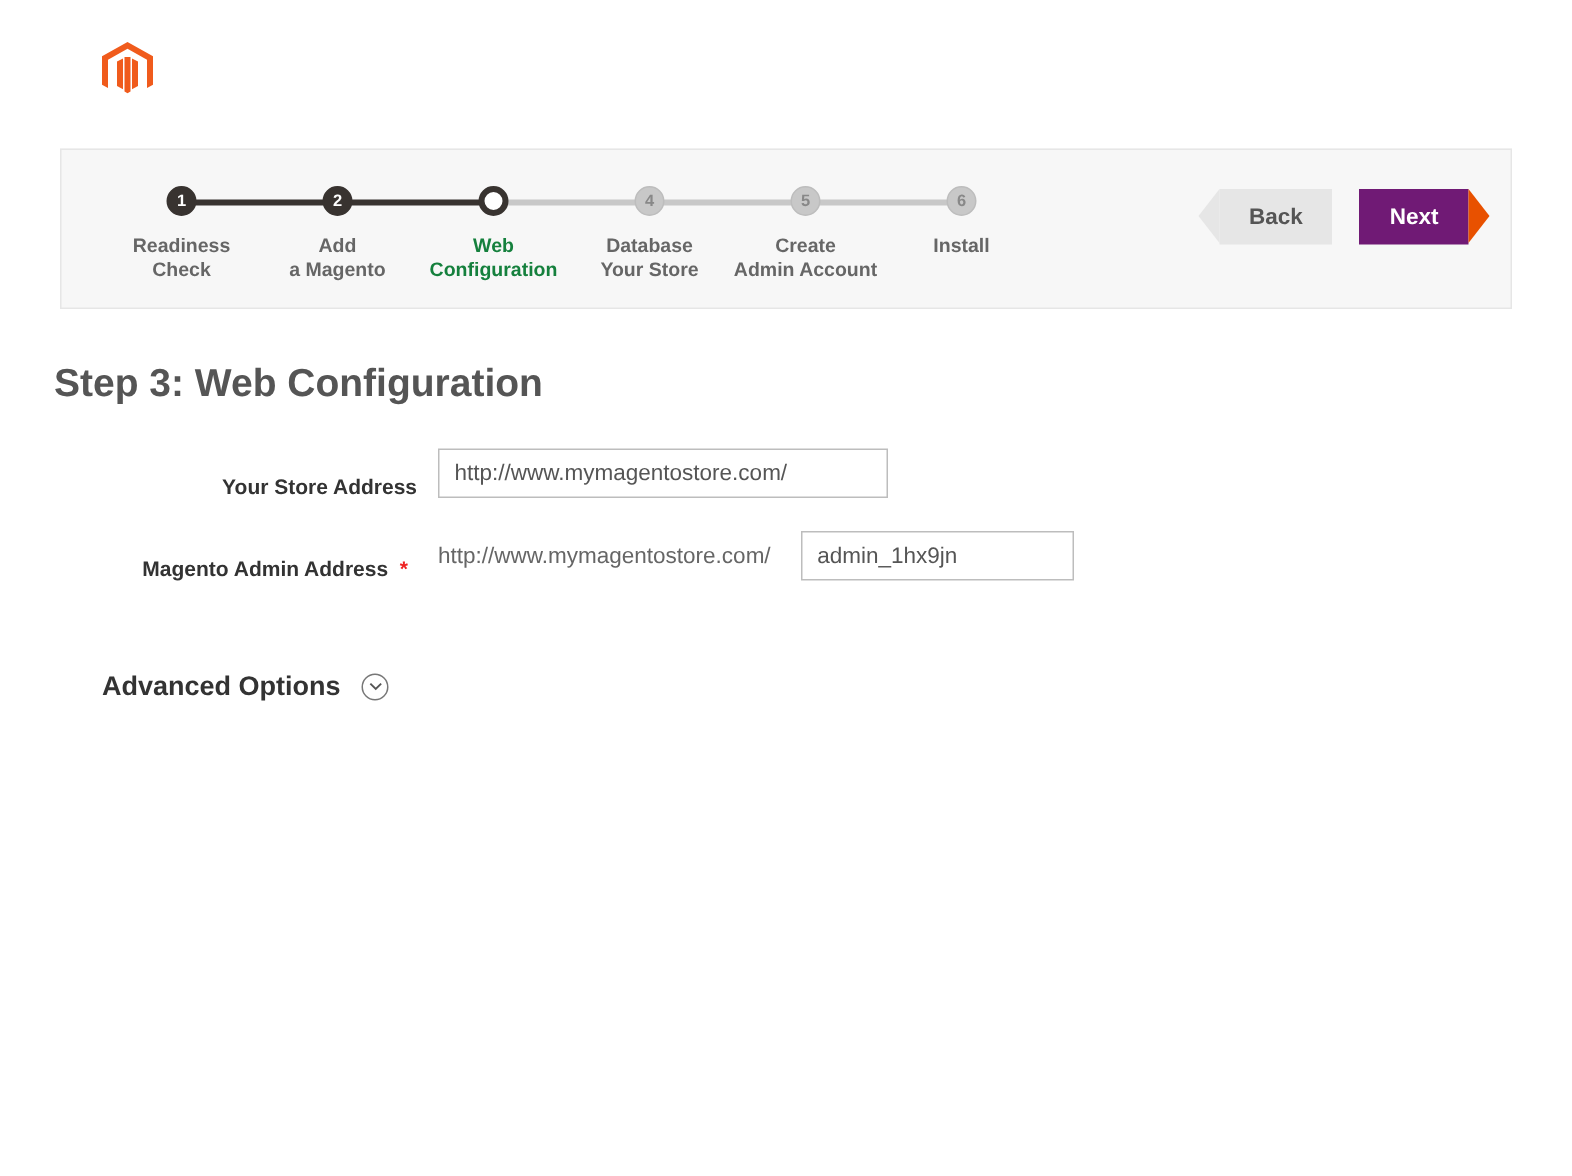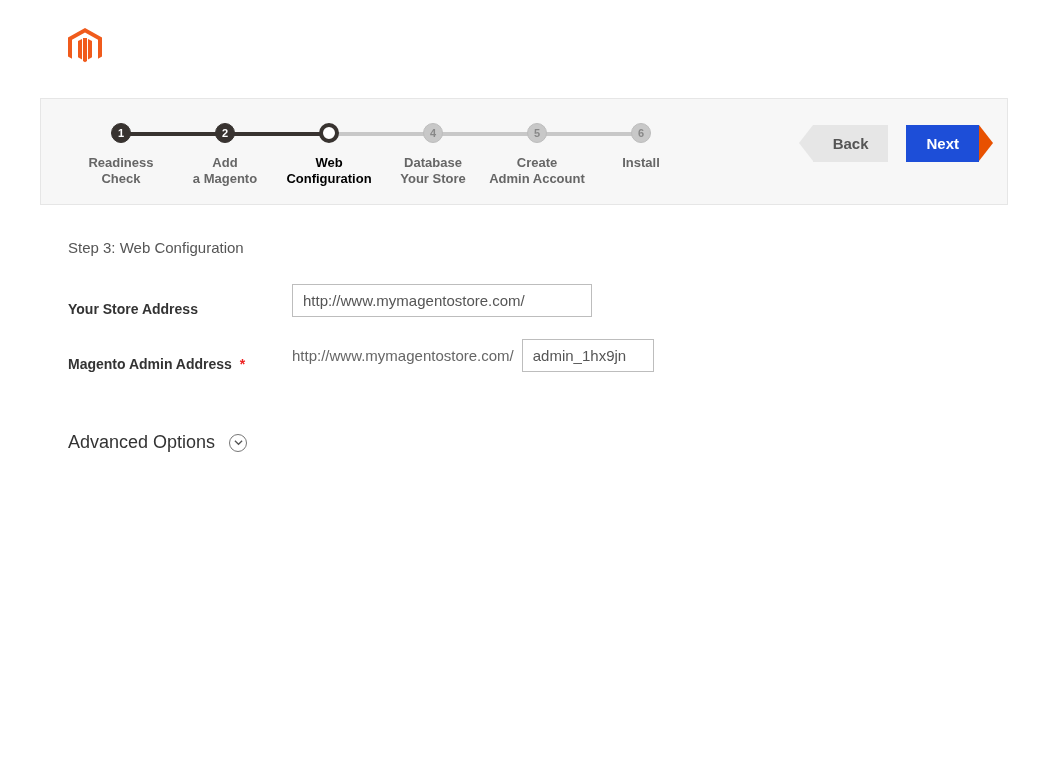--- a/index.html
+++ b/index.html
@@ -80,21 +80,21 @@
     }
     .step-label {
       margin-top: 12px;
       text-align: center;
       font-size: 13px;
       color: #666;
       line-height: 1.2;
       white-space: pre-line;
       font-weight: bold;
     }
-    .step-label.strong { color: #000000; font-weight: bold; }
+    .step-label.strong { color: #15803d; font-weight: bold; }
     .nav-buttons {
       display: flex;
       align-items: flex-start;
       gap: 18px;
       margin-top: 2px;
     }
     .btn-back {
       background: #e6e6e6;
       color: #555;
       border: none;
@@ -106,85 +106,85 @@
     }
     .btn-back:before {
       content: '';
       position: absolute;
       left: -14px; top: 0;
       border-top: 18px solid transparent;
       border-bottom: 18px solid transparent;
       border-right: 14px solid #e6e6e6;
     }
     .btn-next {
-      background: #1d4ed8;
+      background: #701a75;
       color: #fff;
       border: none;
       padding: 10px 20px;
       font-size: 15px;
       font-weight: bold;
       cursor: pointer;
       position: relative;
     }
     .btn-next:after {
       content: '';
       position: absolute;
       right: -14px; top: 0;
       border-top: 18px solid transparent;
       border-bottom: 18px solid transparent;
       border-left: 14px solid #e85100;
     }
     .page-title {
-      margin: 34px 40px 28px 68px;
-      font-size: 15px;
+      margin: 34px 40px 28px 36px;
+      font-size: 26px;
       color: #555;
-      font-weight: normal;
+      font-weight: bold;
     }
     .form {
       padding-left: 68px;
     }
     .form-row {
       display: flex;
       align-items: center;
       margin-bottom: 22px;
     }
     .form-label {
       width: 224px;
-      text-align: left;
+      text-align: right;
       padding-right: 14px;
       font-size: 14px;
       color: #333;
       font-weight: bold;
       margin-top: 16px;
     }
     .required-star { color: #e22; margin: 0 6px 0 0; font-weight: bold; }
     .form-static {
       color: #666;
       font-size: 15px;
       margin-right: 8px;
     }
     .form-input {
       border: 1px solid #bdbdbd;
       padding: 7px 10px;
       font-size: 15px;
       color: #555;
       width: 300px;
       outline: none;
     }
-    .form-input.narrow { width: 132px; }
+    .form-input.narrow { width: 182px; margin-left: 12px; }
     .advanced {
       margin: 60px 0 0 68px;
       display: flex;
       align-items: center;
       gap: 14px;
       cursor: pointer;
     }
     .advanced-title {
       font-size: 18px;
-      font-weight: normal;
+      font-weight: bold;
       color: #333;
     }
     .chevron-circle {
       width: 18px;
       height: 18px;
       border: 1px solid #777;
       border-radius: 50%;
       display: flex;
       align-items: center;
       justify-content: center;

